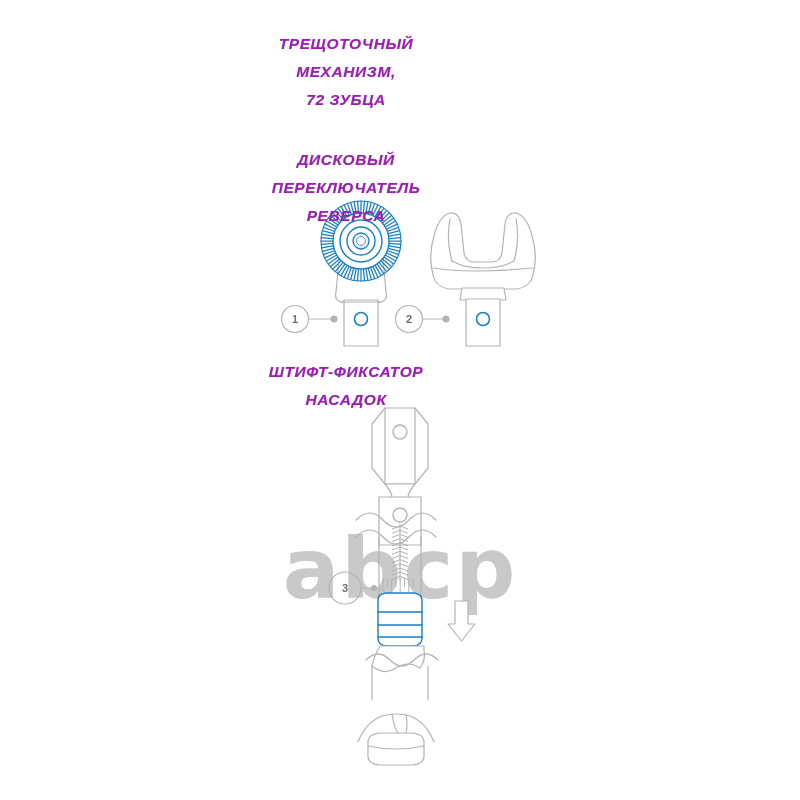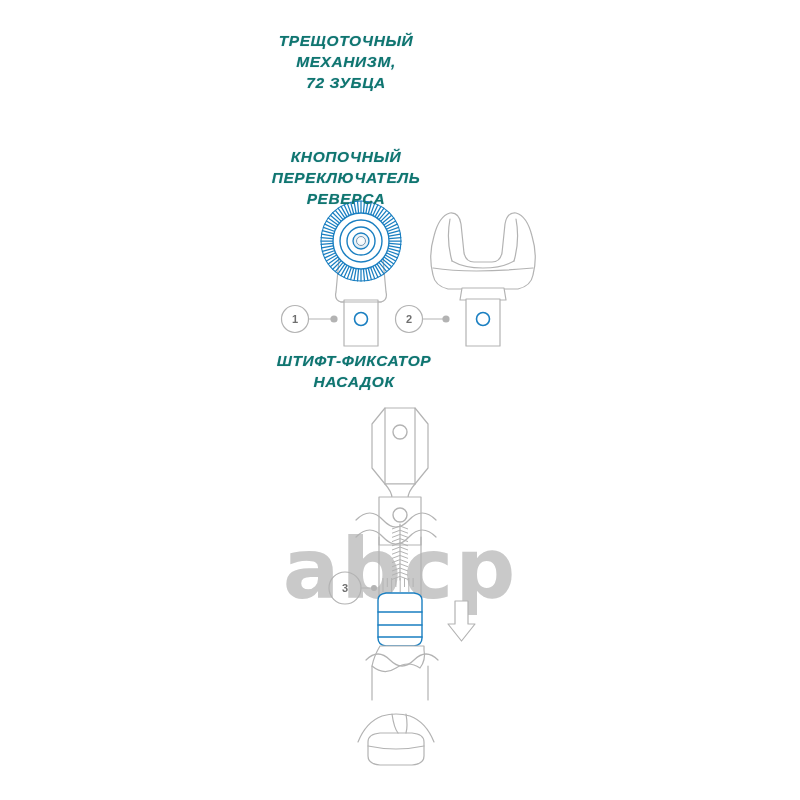--- a/index.html
+++ b/index.html
@@ -10,33 +10,33 @@
     overflow:hidden;
     position:relative;
   }
   #stage{position:relative;width:800px;height:800px;}
   svg#art{position:absolute;left:0;top:0;width:800px;height:800px;}
 
   .cap-block{
     position:absolute;
     width:692px;
     text-align:center;
-    color:#0f766e;
+    color:#a21caf;
     font-weight:bold;
     font-style:italic;
     font-size:15.5px;
     letter-spacing:0.6px;
-    line-height:21px;
+    line-height:28px;
     white-space:pre-line;
     text-shadow:0 0 1px rgba(13,92,158,0.45);
   }
   #cap1{top:30px;}
   #cap2{top:90px;}
   #cap3{top:146px;}
-  #cap4{top:350px;padding-left:8px;}
+  #cap4{top:358px;}
   #cap5{top:684px;}
 
   .wm{
     position:absolute;
     left:0;top:527px;width:800px;
     text-align:center;
     font-family:"DejaVu Sans", sans-serif;
     font-size:84px;
     font-weight:bold;
     color:#c9c9c9;
@@ -276,19 +276,19 @@
       <circle class="ln" fill="none" cx="345" cy="588" r="16"></circle>
       <text class="cnum" x="345" y="592" text-anchor="middle">3</text>
       <line class="ln" x1="361" y1="588" x2="372" y2="588"></line>
       <circle fill="#b3b3b3" cx="374" cy="588" r="3"></circle>
     </g>
   </svg>
 
   <div class="cap-block" id="cap1">ТРЕЩОТОЧНЫЙ
 МЕХАНИЗМ,
 72 ЗУБЦА</div>
-  <div class="cap-block" id="cap3">КНОПОЧНЫЙ
+  <div class="cap-block" id="cap3">ДИСКОВЫЙ
 ПЕРЕКЛЮЧАТЕЛЬ
 РЕВЕРСА</div>
   <div class="cap-block" id="cap4">ШТИФТ-ФИКСАТОР
 НАСАДОК</div>
 
 </div>
 
 </body></html>

